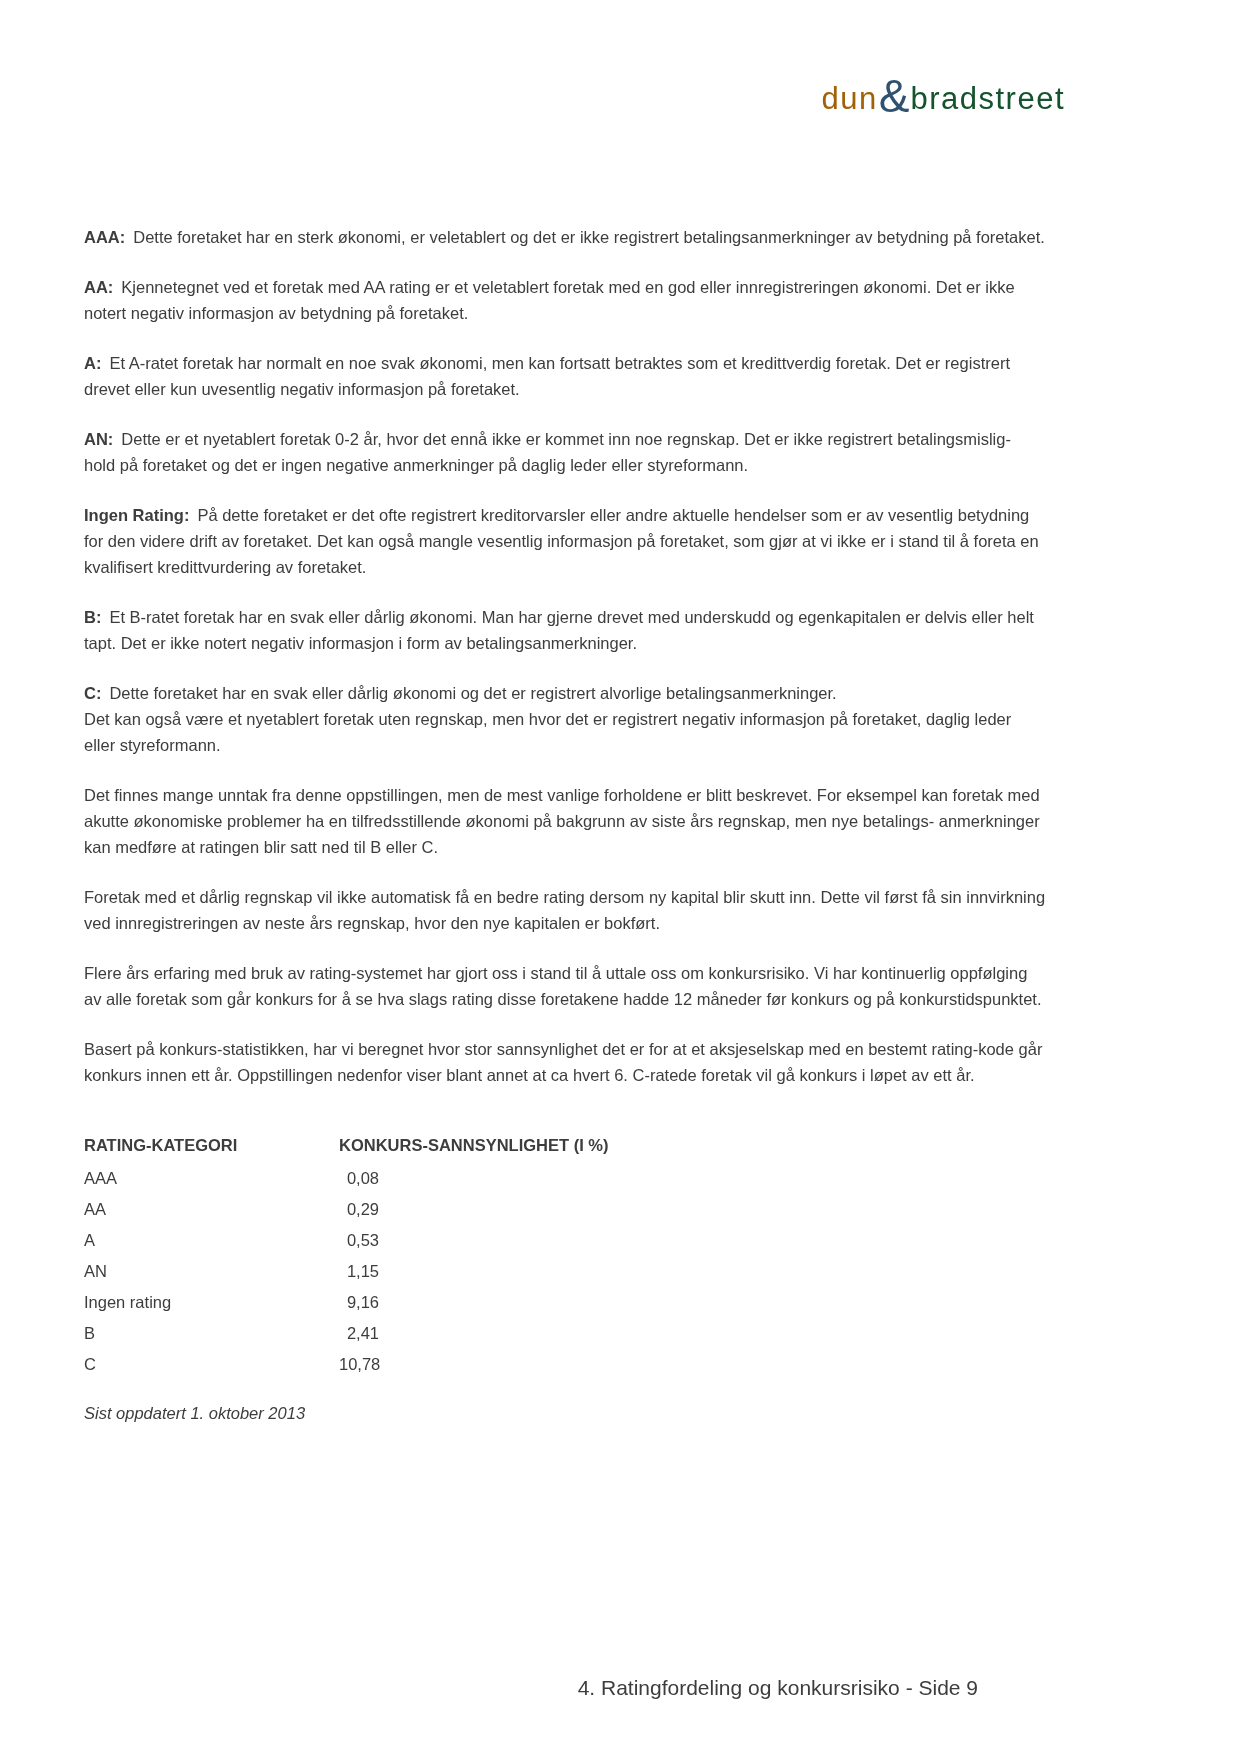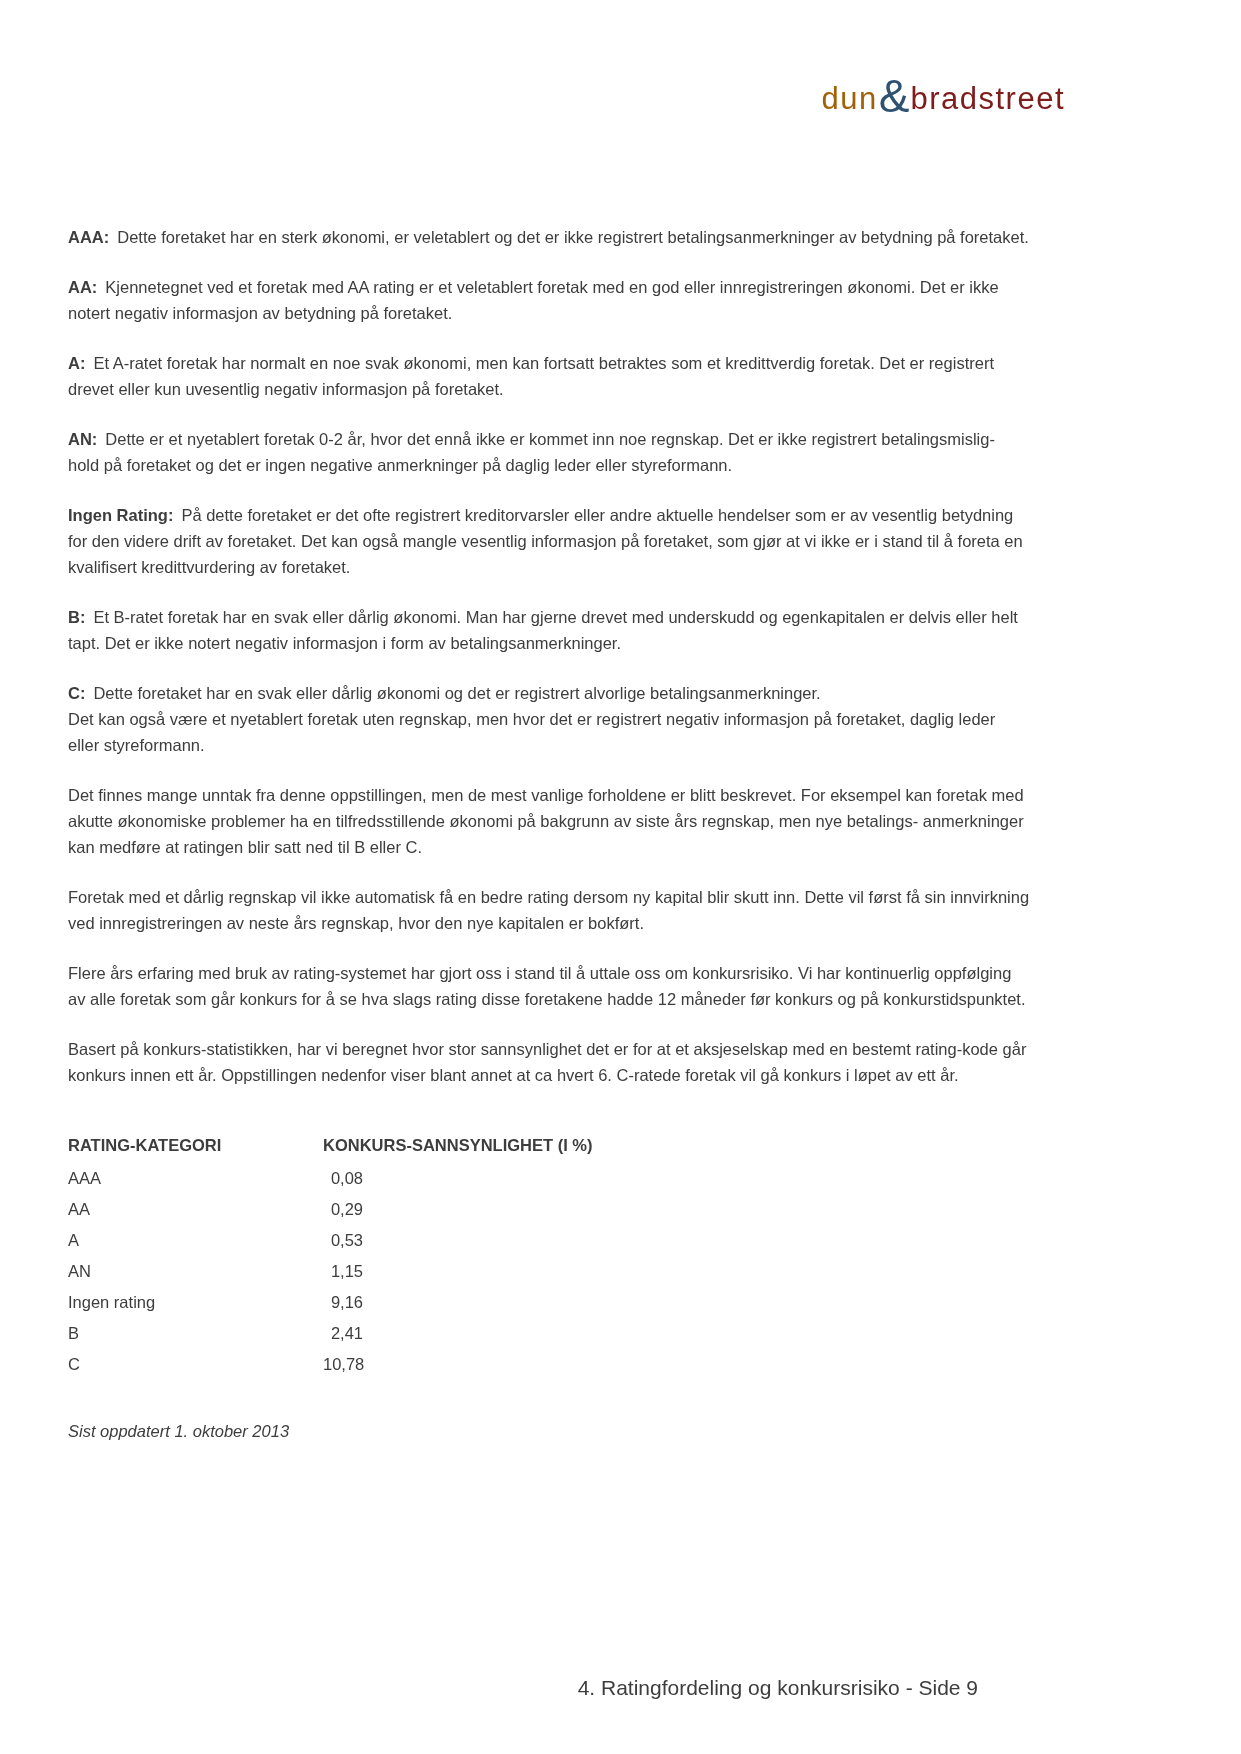--- a/index.html
+++ b/index.html
@@ -35,21 +35,21 @@
     font-size: 46px;
     font-weight: 400;
     margin: 0 1px;
     transform: translateY(3px);
     display: inline-block;
   }
 
   
   .content {
     position: absolute;
-    left: 68px;
+    left: 84px;
     top: 224px;
     width: 962px;
     font-size: 16.5px;
     line-height: 26px;
   }
   .para {
     margin: 0 0 24px 0;
   }
   .plabel {
     font-weight: bold;
@@ -72,40 +72,40 @@
     line-height: 31px;
     align-items: center;
   }
   .thead { font-weight: bold; margin-bottom: 2px; }
   .tcat { width: 255px; }
   .thv { white-space: nowrap; }
   .tval { width: 40px; text-align: right; }
 
   
   .updated {
-    margin-top: 38px;
+    margin-top: 20px;
     font-style: italic;
   }
   .page-footer {
     position: absolute;
     top: 1676px;
     right: 263px;
     font-size: 21px;
     white-space: nowrap;
   }
 </style>
 </head>
 <body>
 
 <div class="page">
 
   <div class="logo">
     <span class="word" style="color: #a16207;">dun</span>
       <span class="amp" style="color: rgb(47, 82, 113);">&amp;</span>
-      <span class="word" style="color: #7f1d1d;">bradstreet</span>
+      <span class="word" style="color: #14532d;">bradstreet</span>
   </div>
 
   <div class="content">
 
     <p class="para"><b class="plabel">AAA:</b><span class="ptext">Dette foretaket har en sterk økonomi, er veletablert og det er ikke registrert betalingsanmerkninger av betydning på foretaket.</span></p>
 
     <p class="para"><b class="plabel">AA:</b><span class="ptext">Kjennetegnet ved et foretak med AA rating er et veletablert foretak med en god eller innregistreringen økonomi. Det er ikke notert negativ informasjon av betydning på foretaket.</span></p>
 
     <p class="para"><b class="plabel">A:</b><span class="ptext">Et A-ratet foretak har normalt en noe svak økonomi, men kan fortsatt betraktes som et kredittverdig foretak. Det er registrert drevet eller kun uvesentlig negativ informasjon på foretaket.</span></p>
 

